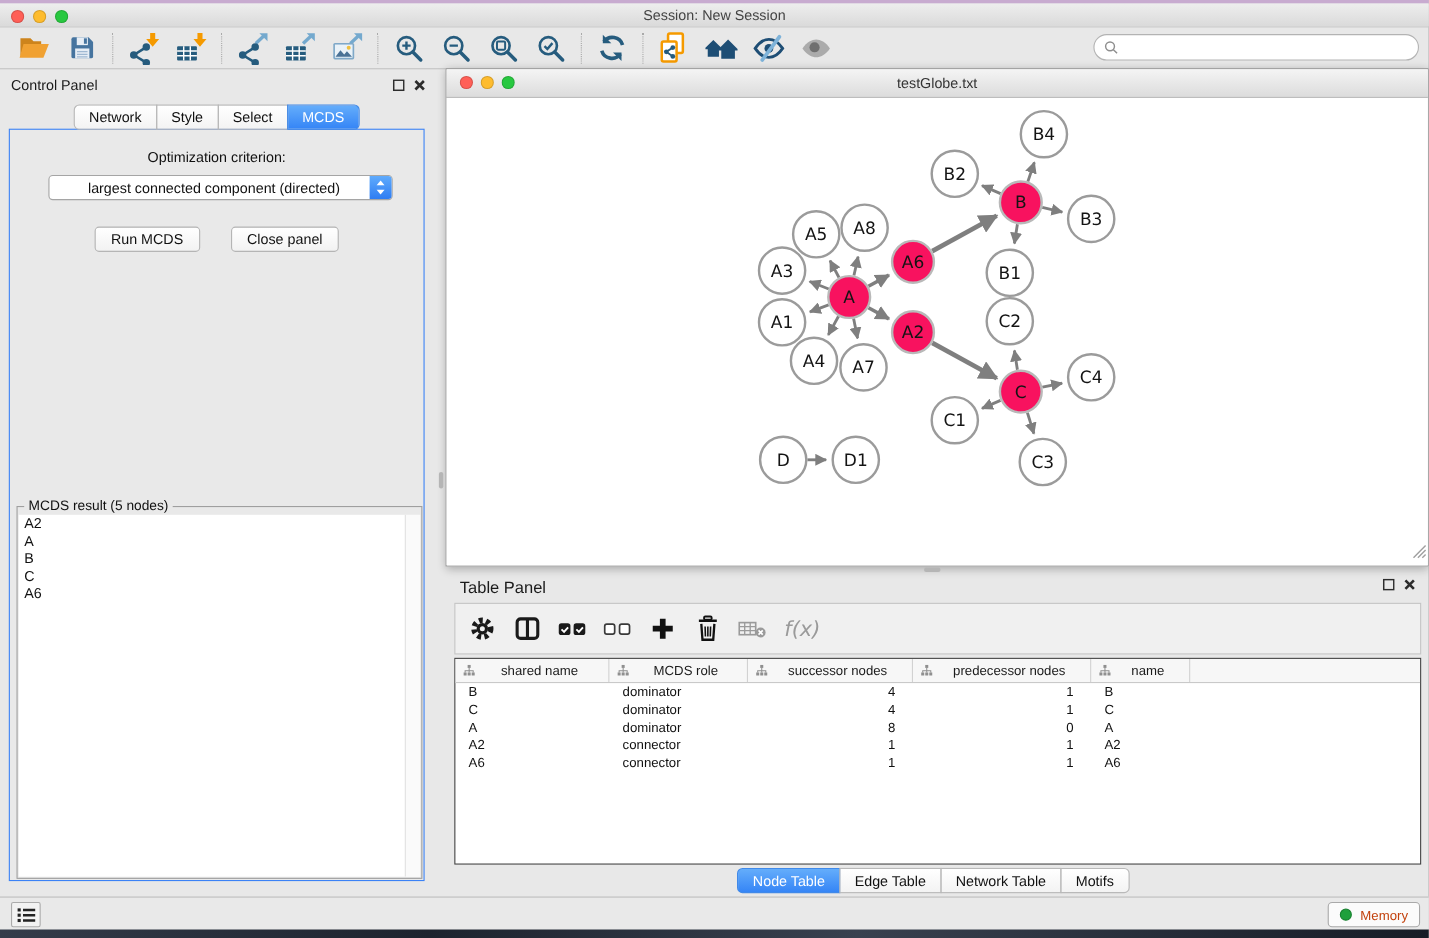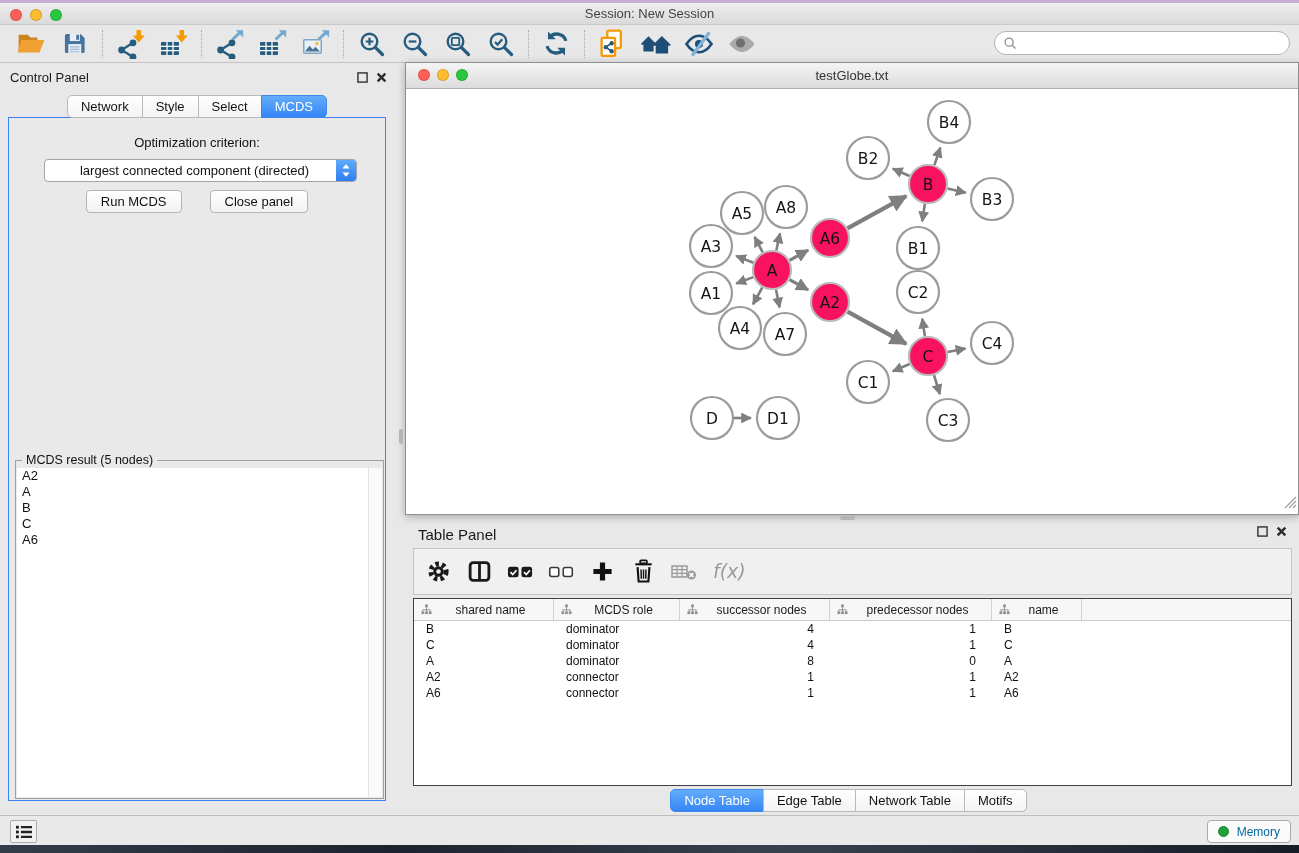--- a/index.html
+++ b/index.html
@@ -35,21 +35,21 @@
   .seg button:first-child{border-radius:5px 0 0 5px;margin-left:0;}
   .seg button:last-child{border-radius:0 5px 5px 0;}
   .seg button.sel{background:linear-gradient(#64adfb,#3585f6);color:#fff;border-color:#4189e8;}
   .cp-body{position:absolute;left:8px;top:117px;width:378px;height:684px;background:#e9e9e9;border:1px solid #3b82f6;}
   .opt-label{position:absolute;left:0;right:0;top:17px;text-align:center;font-size:13px;color:#111;}
   .dropdown{position:absolute;left:35px;top:41px;width:313px;height:23px;background:#fff;border:1px solid #a5a5a5;
     border-radius:4px;display:flex;align-items:center;cursor:default;}
   .dropdown .dd-text{flex:1;font-size:13px;padding-left:8px;color:#111;white-space:nowrap;overflow:hidden;text-align:center;}
   .dd-stepper{width:20px;height:21px;border-radius:0 3px 3px 0;background:linear-gradient(#5fabfd,#2f7df2);
     display:flex;align-items:center;justify-content:center;}
-  .btn-row{position:absolute;left:0;right:0;top:72px;display:flex;justify-content:center;gap:28px;}
+  .btn-row{position:absolute;left:0;right:0;top:88px;display:flex;justify-content:center;gap:28px;}
   .push-btn{font-size:13px;padding:3px 14px;background:linear-gradient(#ffffff,#f2f2f2);border:1px solid #b5b5b5;
     border-radius:4px;color:#111;cursor:default;}
   .groupbox{position:absolute;left:6px;top:342px;width:369px;height:339px;border:1px solid #9f9f9f;}
   .groupbox .legend{position:absolute;top:-8px;left:6px;background:#e9e9e9;padding:0 4px;font-size:12.5px;color:#111;}
   .listbox{position:absolute;left:1px;right:1px;top:7px;bottom:1px;background:#fff;overflow:hidden;}
   .listbox .track{position:absolute;right:0;top:0;bottom:0;width:14px;background:#fafafa;border-left:1px solid #e2e2e2;}
   .list-item{font-size:13px;line-height:16px;padding-left:5px;color:#111;}
 
   
   .net-win{position:absolute;left:405px;top:62px;width:894px;height:453px;background:#fff;border:1px solid #8f8f8f;
@@ -75,21 +75,21 @@
   .tr{display:flex;height:16px;align-items:center;}
   .td{font-size:12px;color:#111;white-space:nowrap;overflow:hidden;}
   .td.left{padding-left:12px;} .td.right{text-align:right;padding-right:16px;}
   .tp-tabs{position:absolute;left:405px;right:7px;top:789px;display:flex;justify-content:center;}
 
   
   .statusbar{position:absolute;left:0;right:0;top:815px;height:30px;background:#e9e9e9;border-top:1px solid #bdbdbd;}
   .list-btn{position:absolute;left:10px;top:4px;width:27px;height:23px;background:#f2f2f2;border:1px solid #ababab;
     border-radius:2px;display:flex;align-items:center;justify-content:center;cursor:default;}
   .memory-btn{position:absolute;right:8px;top:4px;height:23px;padding:0 10px;background:#fbfbfb;border:1px solid #a9a9a9;
-    border-radius:4px;display:flex;align-items:center;gap:8px;font-size:12px;color:#0369a1;cursor:default;}
+    border-radius:4px;display:flex;align-items:center;gap:8px;font-size:12px;color:#c2410c;cursor:default;}
   .mem-dot{width:11px;height:11px;border-radius:50%;background:#1fa03c;border:1px solid #188230;}
   .desktop-strip{position:absolute;left:0;right:0;bottom:0;height:8px;
     background:linear-gradient(90deg,#343c4a,#1d232e 30%,#39414f 60%,#171c26);}
 
   svg text{font-family:"DejaVu Sans","Liberation Sans",sans-serif;}
 </style>
 </head>
 <body>
 
 <div class="screen">

